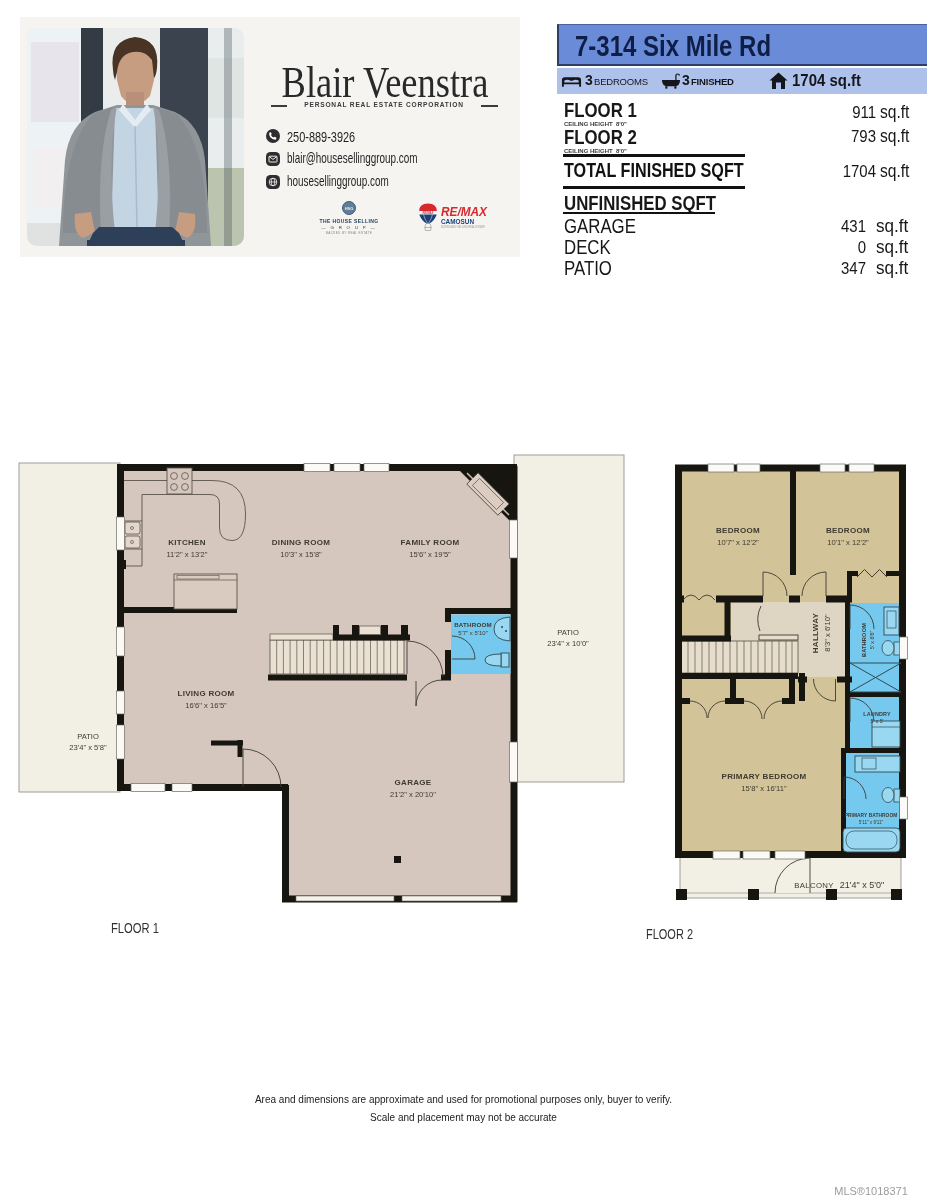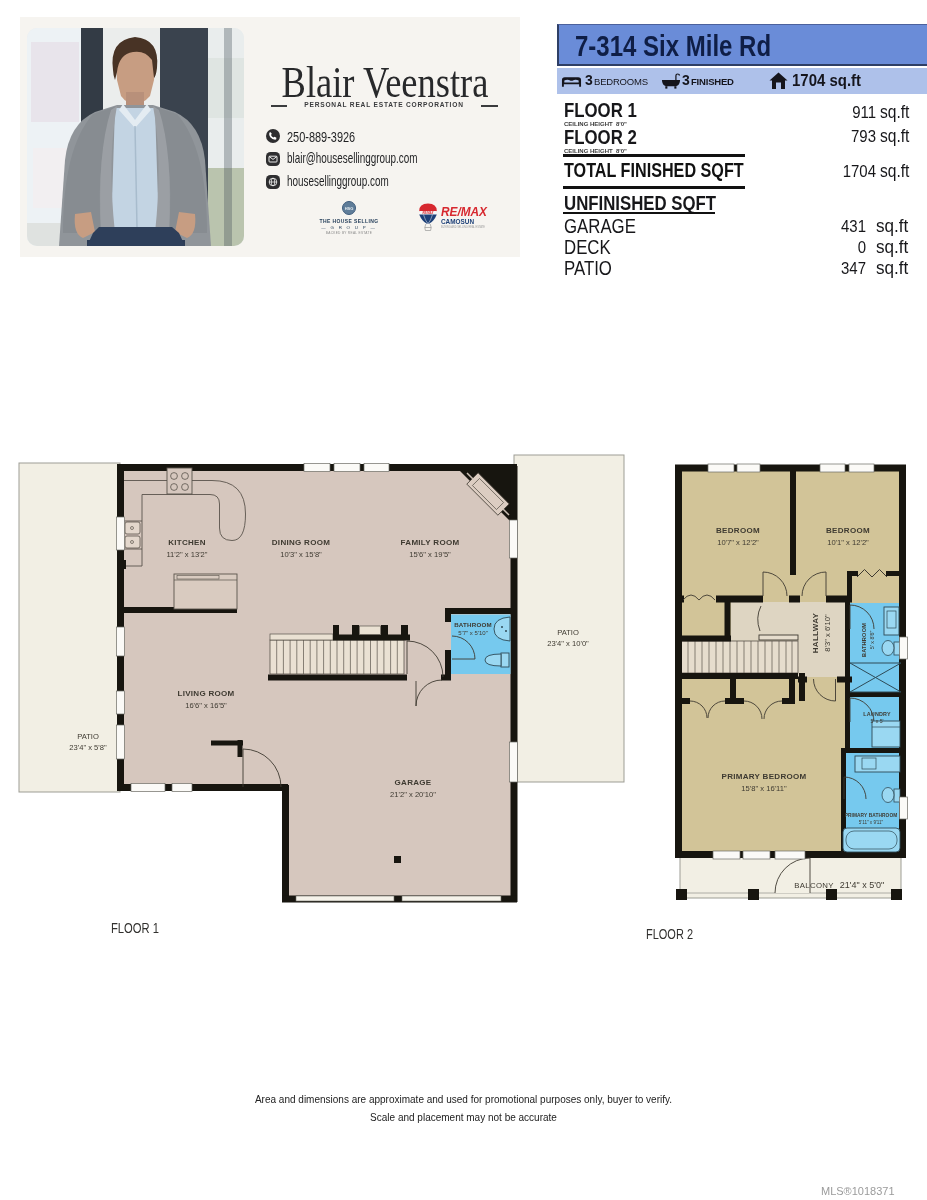--- a/index.html
+++ b/index.html
@@ -605,13 +605,13 @@
   <g>
         <text x="646" y="939" font-size="15" font-weight="normal" fill="#31302e" text-anchor="start" textLength="47" lengthAdjust="spacingAndGlyphs">FLOOR 2</text>
       </g>
   </g>
 </svg>
 
 <div class="abs" style="left:0px;top:1091px;width:927px;text-align:center;font-size:10px;line-height:18px;color:#222;">
   <div style="width:560px;margin:0 auto;">Area and dimensions are approximate and used for promotional purposes only, buyer to verify.<br>Scale and placement may not be accurate</div>
 </div>
 
-<div class="abs" style="left:821px;top:1185px;width:100px;text-align:left;font-size:11px;color:#9b9b9b;">MLS®1018371</div>
+<div class="abs" style="left:821px;top:1185px;width:100px;text-align:center;font-size:11px;color:#9b9b9b;">MLS®1018371</div>
 
 </body></html>

